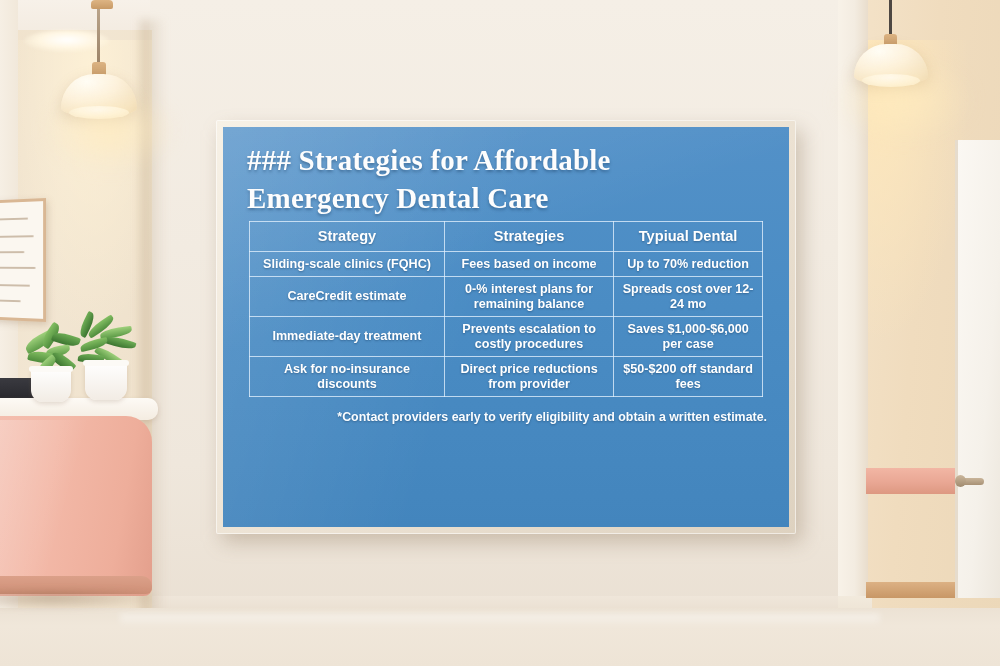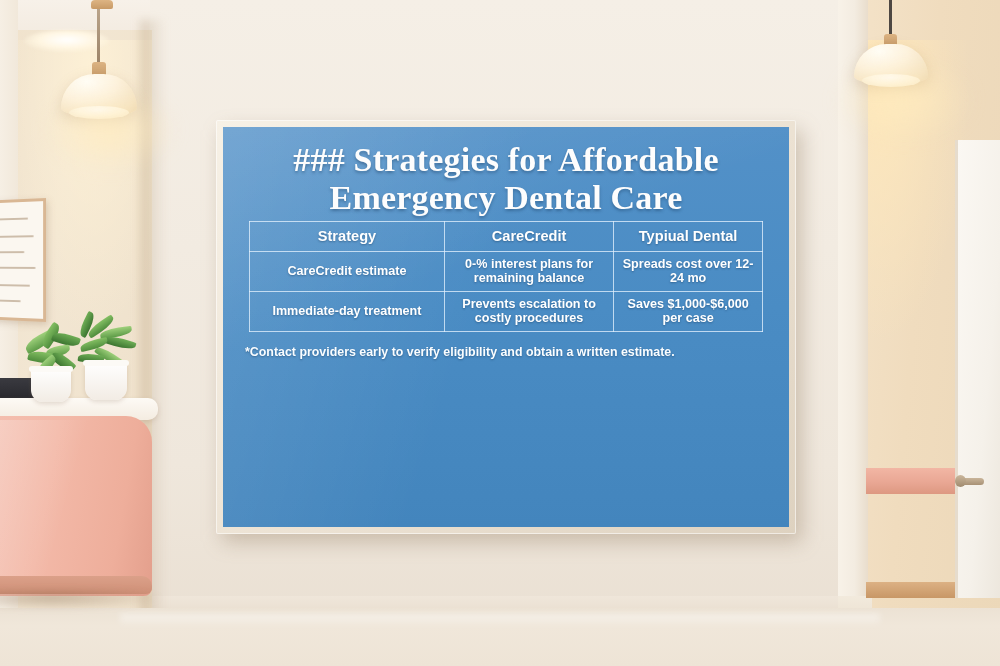--- a/index.html
+++ b/index.html
@@ -186,23 +186,23 @@
       linear-gradient(180deg,#5391c8 0%,#4a8cc4 45%,#4385bd 100%);
     overflow:hidden;
   }
   .poster-gloss{
     position:absolute;left:-10%;top:-40%;width:70%;height:180%;
     background:linear-gradient(100deg,rgba(255,255,255,.13),rgba(255,255,255,0) 70%);
     transform:rotate(8deg);pointer-events:none;
   }
 
   .poster-title{
-    position:relative;text-align:center;color:#fdfdfd;
+    position:relative;text-align:left;color:#fdfdfd;
     font-family:"Liberation Serif","DejaVu Serif",serif;
-    font-weight:700;font-size:34px;line-height:38px;letter-spacing:.2px;
+    font-weight:700;font-size:29px;line-height:38px;letter-spacing:.2px;
     margin:14px 24px 0 24px;
     text-shadow:0 2px 3px rgba(24,58,92,.42);
   }
 
   .tbl{
     position:relative;margin:4px 26px 0 26px;
     border-collapse:collapse;width:calc(100% - 52px);
     table-layout:fixed;
   }
   .tbl td,.tbl th{
@@ -212,21 +212,21 @@
     font-family:"Liberation Sans",sans-serif;
     text-shadow:0 1px 2px rgba(22,56,90,.45);
     font-size:12.6px;font-weight:600;
   }
   .tbl th{font-size:14.6px;font-weight:700;padding:7px 4px;}
   .tbl col.c1{width:38%;}
   .tbl col.c2{width:33%;}
   .tbl col.c3{width:29%;}
 
   .poster-note{
-    position:relative;text-align:left;color:#fafdff;
+    position:relative;text-align:right;color:#fafdff;
     font-size:12.4px;font-weight:600;margin-top:13px;padding:0 22px;
     text-shadow:0 1px 2px rgba(22,56,90,.45);
   }
 </style>
 </head>
 <body>
 
 <div class="scene">
 
   <div class="ceiling"></div>
@@ -326,35 +326,45 @@
 
         <table class="tbl">
           <colgroup>
               <col class="c1">
               <col class="c2">
               <col class="c3">
             </colgroup>
           <thead>
             <tr>
               <th>Strategy</th>
-              <th>CareCredit</th>
+              <th>Strategies</th>
               <th>Typiual Dental</th>
             </tr>
           </thead>
           <tbody>
+            <tr>
+              <td>Sliding-scale clinics (FQHC)</td>
+              <td>Fees based on income</td>
+              <td>Up to 70% reduction</td>
+            </tr>
             <tr>
               <td>CareCredit estimate</td>
               <td>0-% interest plans for remaining balance</td>
               <td>Spreads cost over 12-24 mo</td>
             </tr>
             <tr>
               <td>Immediate-day treatment</td>
               <td>Prevents escalation to costly procedures</td>
               <td>Saves $1,000-$6,000 per case</td>
             </tr>
+            <tr>
+              <td>Ask for no-insurance discounts</td>
+              <td>Direct price reductions from provider</td>
+              <td>$50-$200 off standard fees</td>
+            </tr>
           </tbody>
         </table>
 
         <div class="poster-note">*Contact providers early to verify eligibility and obtain a written estimate.</div>
       </div>
     </div>
   </div>
 
 </div>
 

